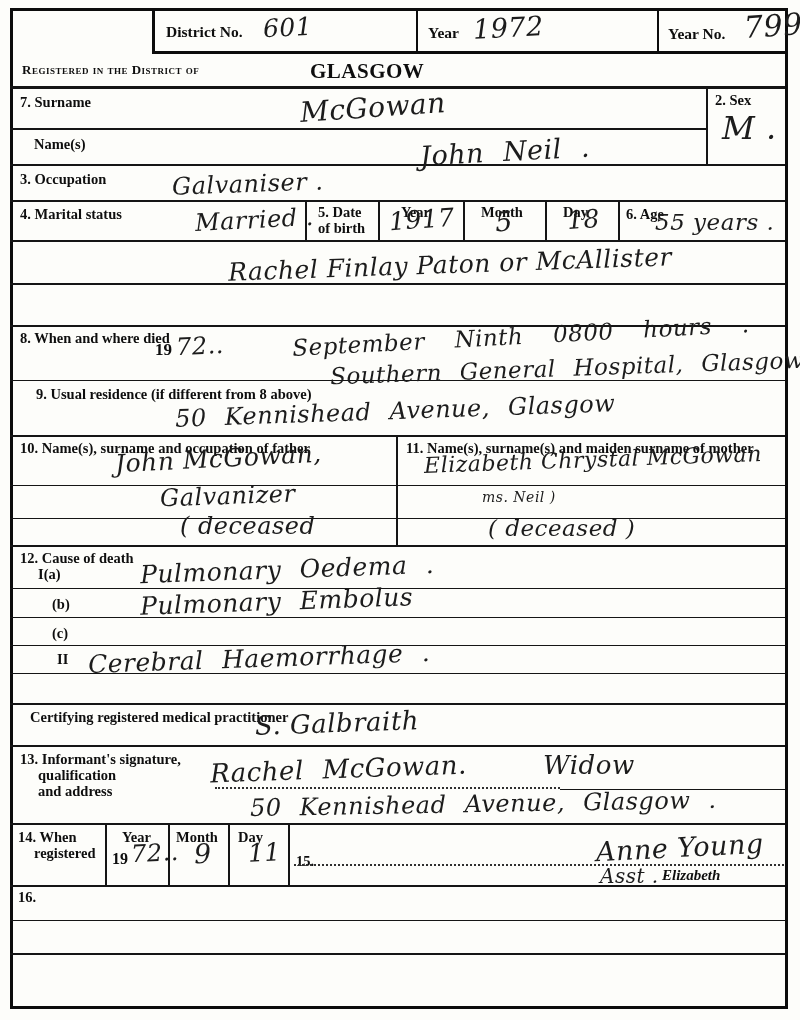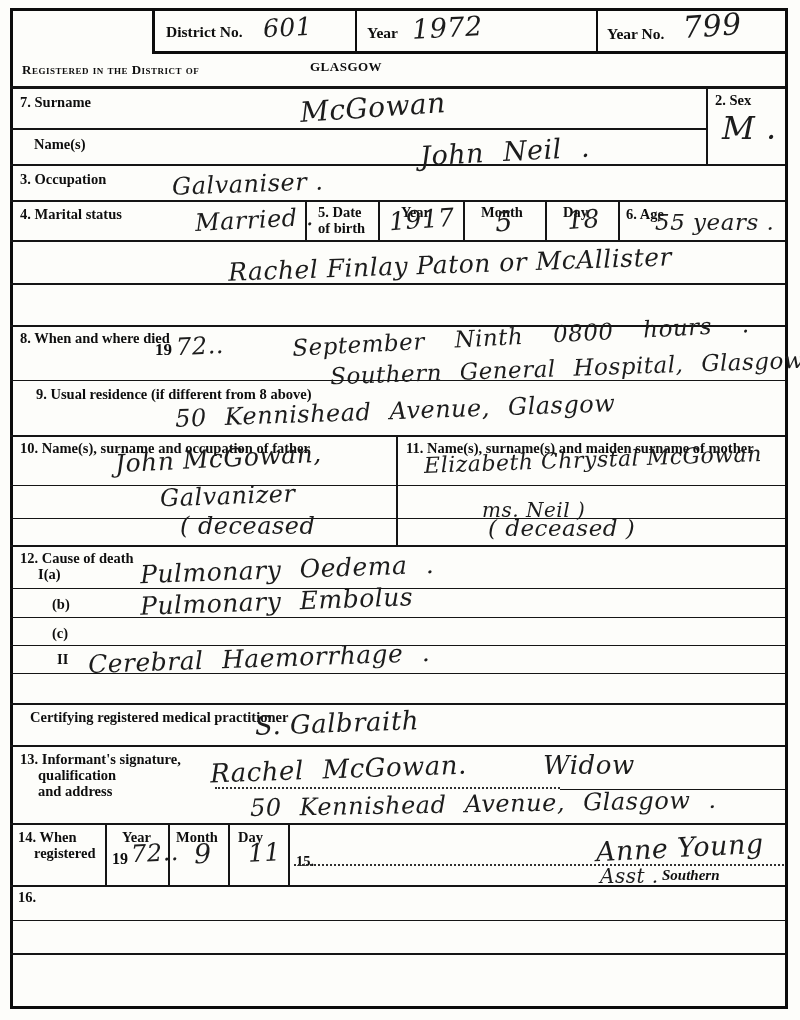--- a/index.html
+++ b/index.html
@@ -38,36 +38,36 @@
 </style>
 </head>
 <body>
 
 <div class="form-page">
 
   <div class="outer-border"></div>
 
 
   <div class="hdr-box">
-    <div class="hdr-cell" style="width:200px;">
+    <div class="hdr-cell" style="width:261px;">
       <span class="lbl" style="left:11px;top:12px;font-size:15.5px;">District No.</span>
       <span class="hw" style="left:108px;top:4px;font-size:25px;transform:rotate(-3deg);">601</span>
     </div>
     <div class="hdr-cell" style="width:241px;">
       <span class="lbl" style="left:10px;top:13px;font-size:15.5px;">Year</span>
       <span class="hw" style="left:55px;top:3px;font-size:27px;transform:rotate(-3deg);">1972</span>
     </div>
     <div class="hdr-cell" style="flex:1;">
       <span class="lbl" style="left:9px;top:14px;font-size:15.5px;">Year No.</span>
       <span class="hw" style="left:85px;top:0px;font-size:30px;transform:rotate(-4deg);">799</span>
     </div>
   </div>
 
   <span class="lbl reg-caps" style="left:22px;top:63px;font-size:13px;">Registered in the District of</span>
-  <span class="lbl" style="left:310px;top:60px;font-size:13px;letter-spacing:.5px;">GLASGOW</span>
+  <span class="lbl" style="left:310px;top:60px;font-size:21px;letter-spacing:.5px;">GLASGOW</span>
 
   <div class="hl" style="left:10px;top:86px;width:775px;height:2.5px;"></div>
   <div class="hl" style="left:10px;top:128px;width:696px;height:1.5px;"></div>
   <div class="hl" style="left:10px;top:164px;width:775px;height:1.5px;"></div>
   <div class="hl" style="left:10px;top:200px;width:775px;height:1.5px;"></div>
   <div class="hl" style="left:10px;top:240px;width:775px;height:1.5px;"></div>
   <div class="hl" style="left:10px;top:283px;width:775px;height:1.5px;"></div>
   <div class="hl" style="left:10px;top:325px;width:775px;height:1.5px;"></div>
   <div class="hl" style="left:10px;top:380px;width:775px;height:1.2px;"></div>
   <div class="hl" style="left:10px;top:435px;width:775px;height:1.5px;"></div>
@@ -131,21 +131,21 @@
   <span class="lbl" style="left:36px;top:387px;">9. Usual residence (if different from 8 above)</span>
   <span class="hw ws-mid" style="left:175px;top:399px;font-size:24px;transform:rotate(-2deg);">50 Kennishead Avenue, Glasgow</span>
 
   <span class="lbl" style="left:20px;top:441px;">10. Name(s), surname and occupation of father</span>
   <span class="hw" style="left:115px;top:446px;font-size:25px;transform:rotate(-3deg);">John McGowan,</span>
   <span class="hw" style="left:160px;top:484px;font-size:24px;transform:rotate(-2deg);">Galvanizer</span>
   <span class="hw" style="left:180px;top:514px;font-size:24px;">( deceased</span>
 
   <span class="lbl" style="left:406px;top:441px;">11. Name(s), surname(s) and maiden surname of mother</span>
   <span class="hw" style="left:424px;top:449px;font-size:22px;transform:rotate(-2deg);">Elizabeth Chrystal McGowan</span>
-  <span class="hw" style="left:482px;top:500px;font-size:20px;">ms.  Neil )</span>
+  <span class="hw" style="left:482px;top:490px;font-size:14px;">ms.  Neil )</span>
   <span class="hw" style="left:488px;top:517px;font-size:23px;">( deceased )</span>
 
   <span class="lbl" style="left:20px;top:551px;">12. Cause of death</span>
   <span class="lbl" style="left:38px;top:567px;">I(a)</span>
   <span class="hw ws-mid" style="left:140px;top:557px;font-size:25px;transform:rotate(-2deg);">Pulmonary Oedema .</span>
   <span class="lbl" style="left:52px;top:597px;">(b)</span>
   <span class="hw ws-mid" style="left:140px;top:589px;font-size:25px;transform:rotate(-2deg);">Pulmonary Embolus</span>
   <span class="lbl" style="left:52px;top:626px;">(c)</span>
   <span class="lbl" style="left:57px;top:652px;">II</span>
   <span class="hw ws-mid" style="left:88px;top:646px;font-size:25px;transform:rotate(-2deg);">Cerebral Haemorrhage .</span>
@@ -168,17 +168,17 @@
   <span class="lbl" style="left:112px;top:850px;font-size:16px;">19</span>
   <span class="hw" style="left:131px;top:841px;font-size:24px;transform:rotate(-3deg);">72..</span>
   <span class="lbl" style="left:176px;top:830px;">Month</span>
   <span class="hw" style="left:194px;top:840px;font-size:27px;transform:rotate(-3deg);">9</span>
   <span class="lbl" style="left:238px;top:830px;">Day</span>
   <span class="hw" style="left:248px;top:840px;font-size:25px;transform:rotate(-3deg);">11</span>
   <span class="lbl" style="left:296px;top:830px;margin-top:24px;">15.</span>
   <div class="dotl" style="left:294px;top:864px;width:490px;"></div>
   <span class="hw" style="left:596px;top:834px;font-size:27px;transform:rotate(-3deg);">Anne Young</span>
   <span class="hw" style="left:600px;top:866px;font-size:20px;">Asst .</span>
-  <span class="lbl" style="left:662px;top:867px;font-style:italic;font-size:15px;">Southern</span>
+  <span class="lbl" style="left:662px;top:867px;font-style:italic;font-size:15px;">Elizabeth</span>
 
   <span class="lbl" style="left:18px;top:890px;">16.</span>
 
 </div>
 
 </body></html>

